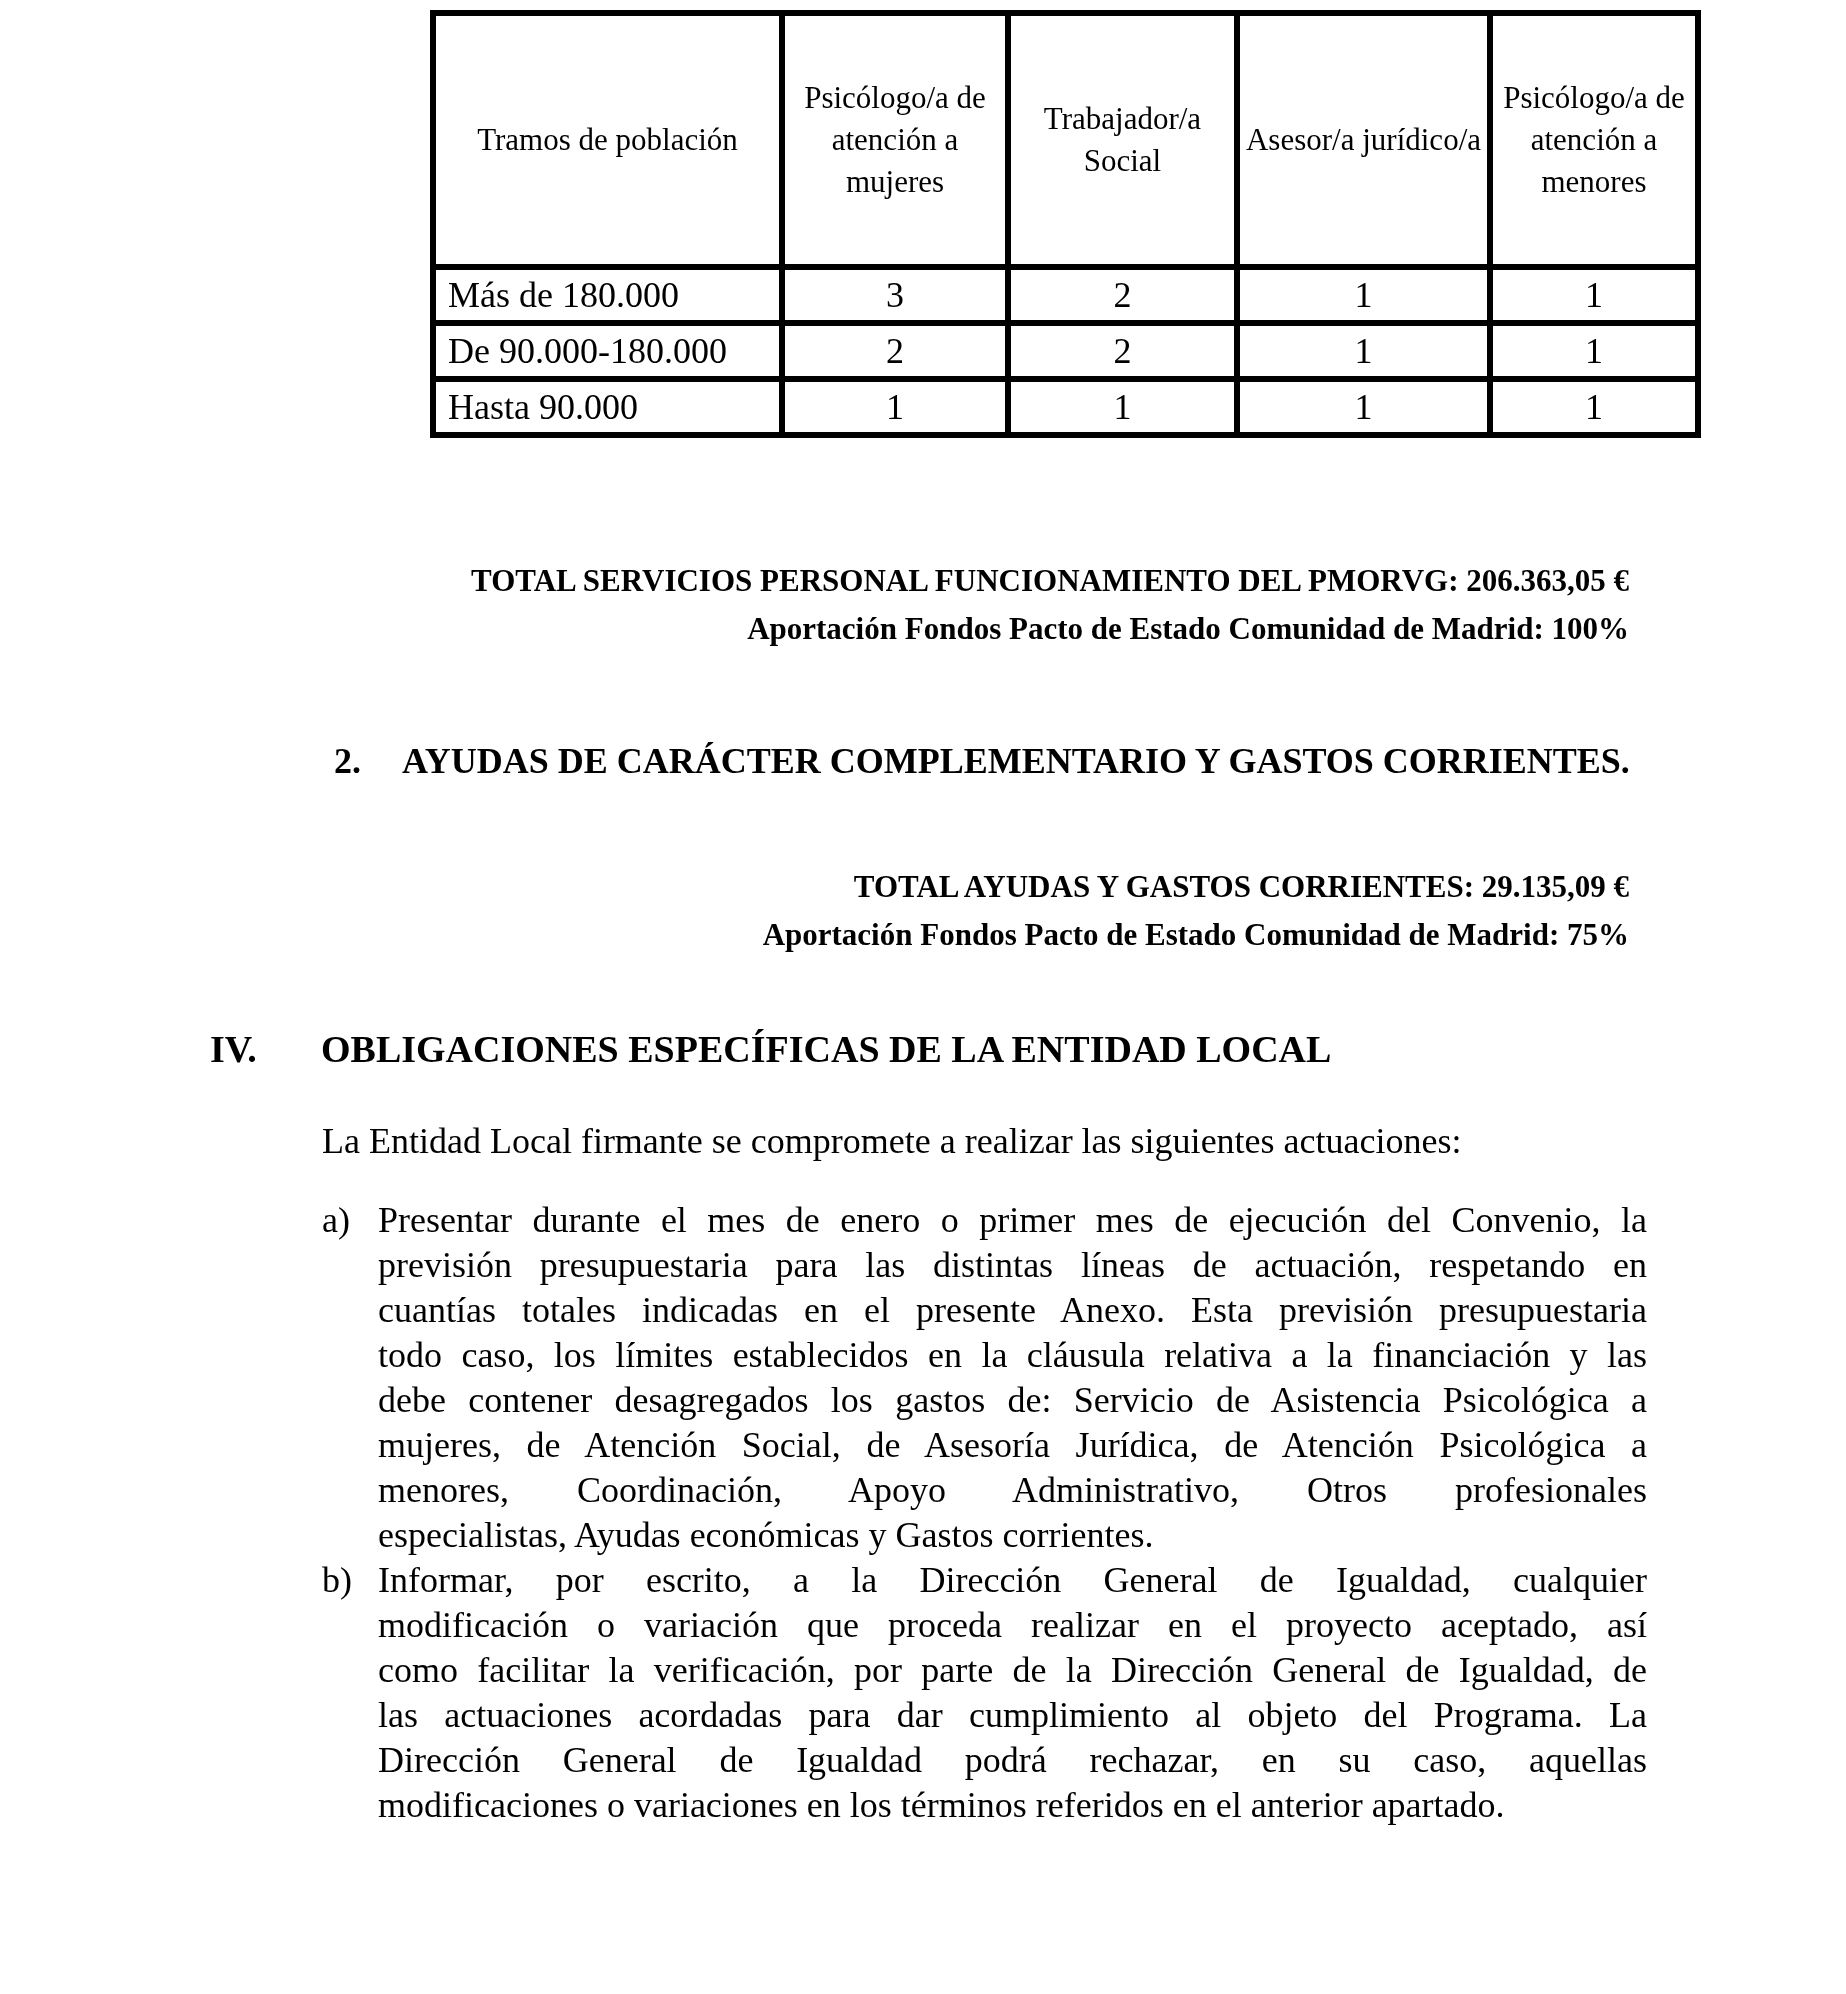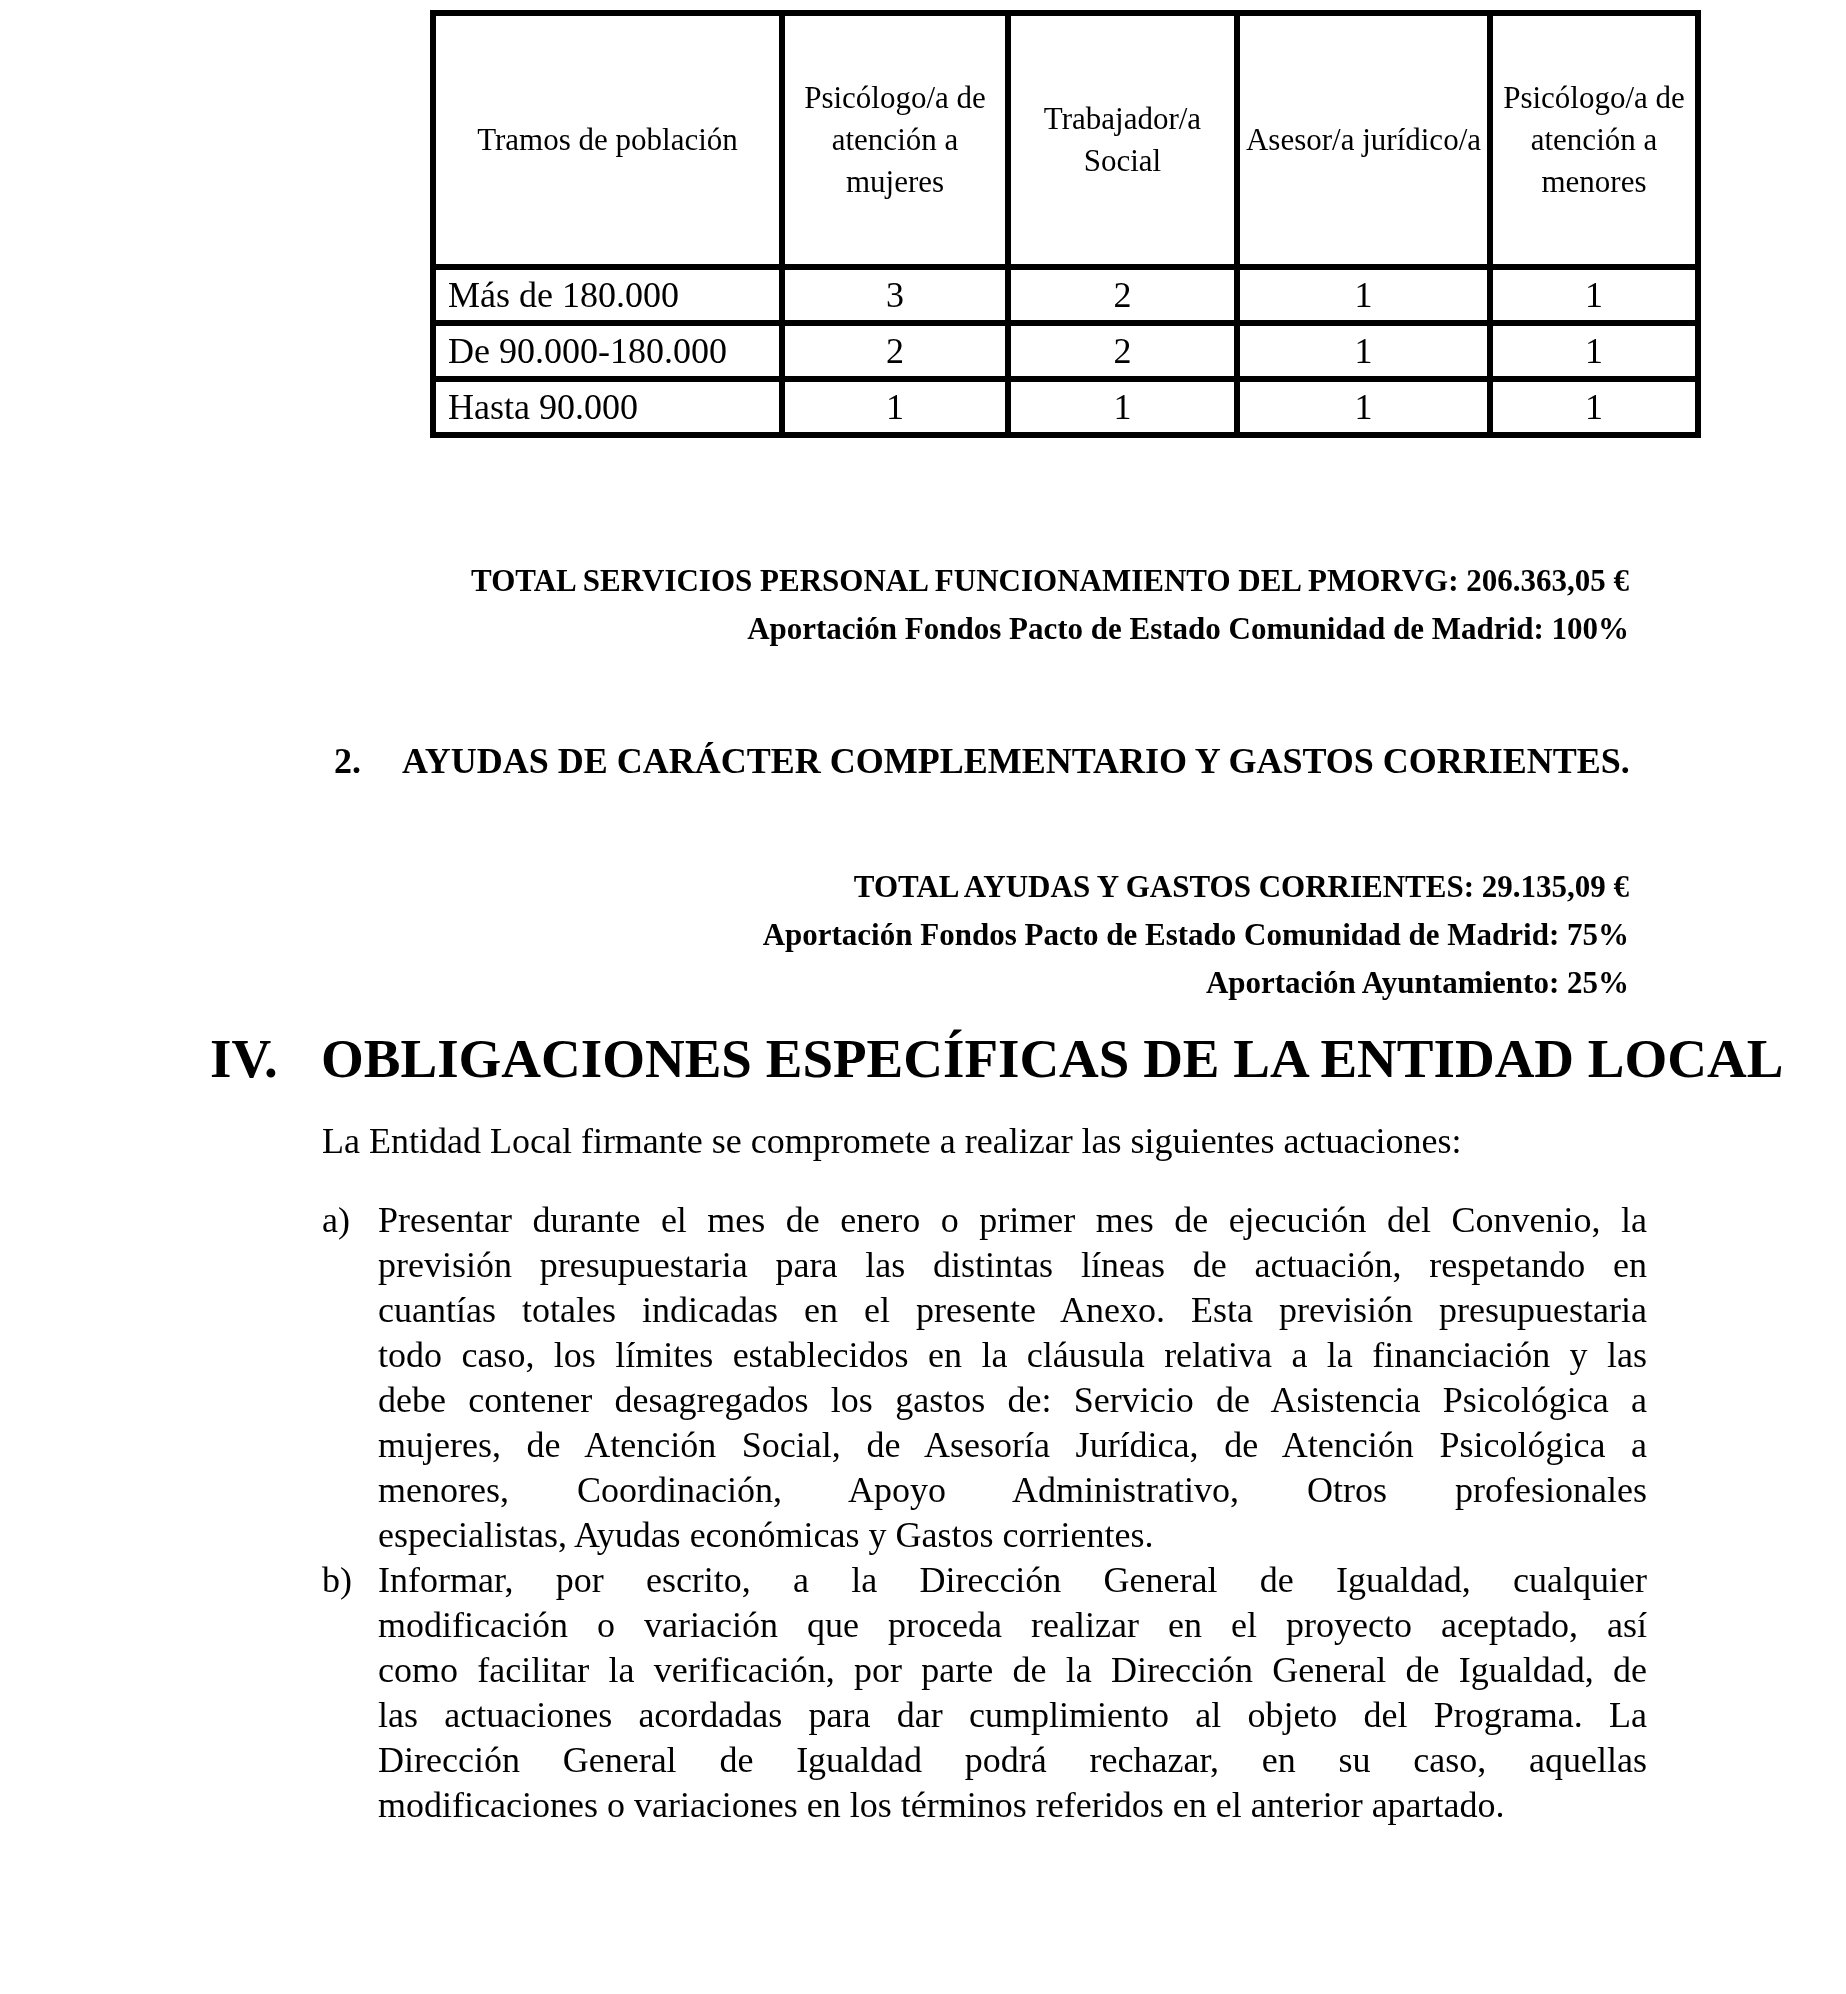--- a/index.html
+++ b/index.html
@@ -47,21 +47,21 @@
   }
   #totals-services{top:557px;}
   #totals-ayudas{top:819px;margin-top:44px;}
 
   
   .heading{
     position:absolute;font-weight:bold;white-space:nowrap;
   }
   #heading-2{left:334px;top:740px;font-size:36px;}
   #heading-2 .num{display:inline-block;width:68px;}
-  #heading-4{left:210px;top:1027px;font-size:55px;}
+  #heading-4{left:210px;top:1027px;font-size:38px;}
   #heading-4 .num{display:inline-block;width:111px;}
 
   
   #intro-line{
     position:absolute;left:322px;top:1119px;
     font-size:36px;line-height:45px;white-space:nowrap;
   }
   #items{
     position:absolute;left:322px;top:1198px;width:1325px;
     font-size:36px;line-height:45px;
@@ -121,21 +121,20 @@
     <div>Aportación Fondos Pacto de Estado Comunidad de Madrid: 100%</div>
   </div>
 
   <div class="heading" id="heading-2">
     <span class="num">2.</span><span>AYUDAS DE CARÁCTER COMPLEMENTARIO Y GASTOS CORRIENTES.</span>
   </div>
 
   <div class="totals" id="totals-ayudas">
     <div>TOTAL AYUDAS Y GASTOS CORRIENTES: 29.135,09 €</div>
     <div>Aportación Fondos Pacto de Estado Comunidad de Madrid: 75%</div>
-    <div>Aportación Ayuntamiento: 25%</div>
   </div>
 
   <div class="heading" id="heading-4">
     <span class="num">IV.</span><span>OBLIGACIONES ESPECÍFICAS DE LA ENTIDAD LOCAL</span>
   </div>
 
   <div id="intro-line">La Entidad Local firmante se compromete a realizar las siguientes actuaciones:</div>
 
   <div id="items">
 

